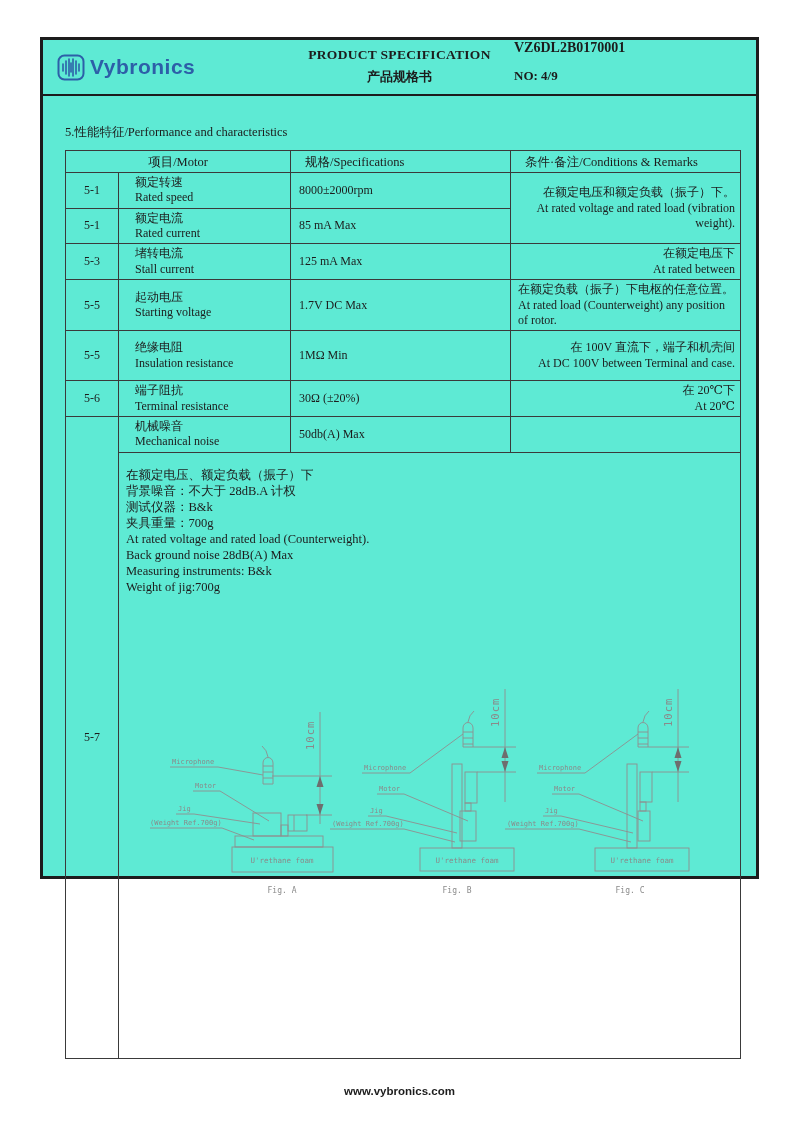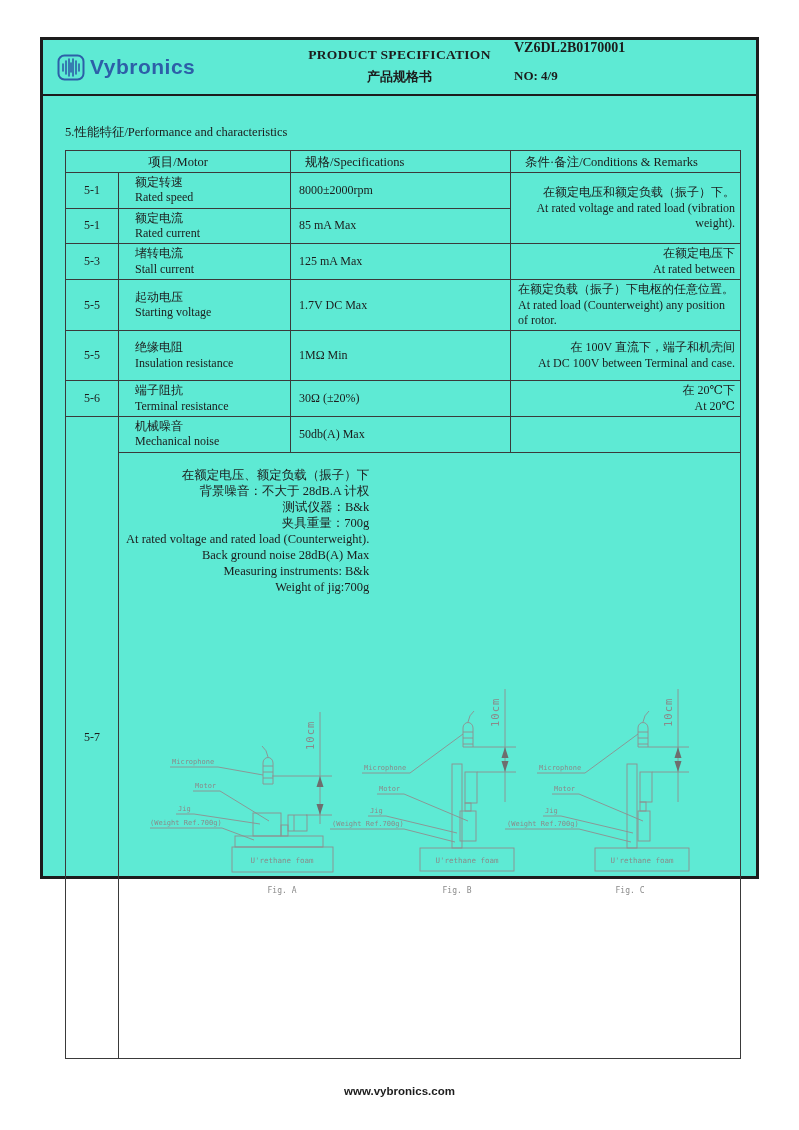--- a/index.html
+++ b/index.html
@@ -31,21 +31,21 @@
                    vertical-align:middle; }
   .spec-table td.hc { text-align:center; font-size:12.5px; }
   .spec-table td.hl { padding-left:14px; font-size:12.5px; }
   .spec-table td.no { text-align:center; }
   .spec-table td.name { padding:2px 4px 2px 16px; }
   .spec-table td.spec { padding-left:8px; }
   .spec-table td.cond { padding:2px 5px 2px 7px; vertical-align:middle; }
   .spec-table td.cond.inline-cond span { display:inline;margin-top:20px; }
   .spec-table td.cond div { display:block;text-align:right; }
   .bigcell { position:relative; vertical-align:top; }
-  .notes { position:absolute; left:7px; top:14px; font-size:12.5px; line-height:16px; white-space:nowrap;text-align:right; }
+  .notes { position:absolute; left:7px; top:14px; font-size:12.5px; line-height:16px; white-space:nowrap; }
 
   
   .fig { position:absolute; width:200px; height:250px; }
   .fig rect, .fig line, .fig path.s, .fig polyline { stroke:#8f8f8f; stroke-width:.9; fill:none; }
   .fig path.arrow { fill:#6e6e6e; stroke:none; }
   .fig text { fill:#8a8a8a; stroke:none;
               font-family:"DejaVu Sans Mono",monospace; font-size:7px; }
   .fig text.cap { font-size:8px; text-anchor:middle; }
   .fig text.foam { font-size:7.5px; text-anchor:middle; }
   .fig text.dim { font-size:10.5px; letter-spacing:1px; }

